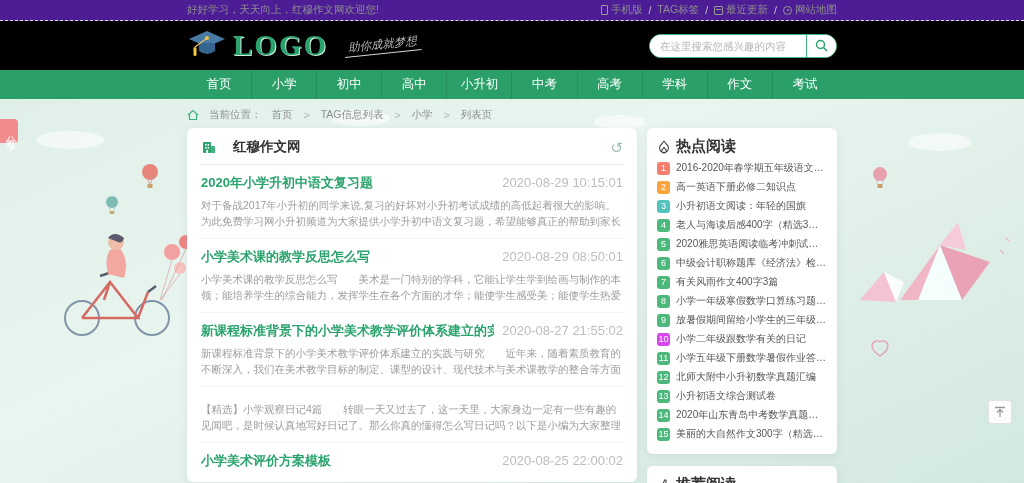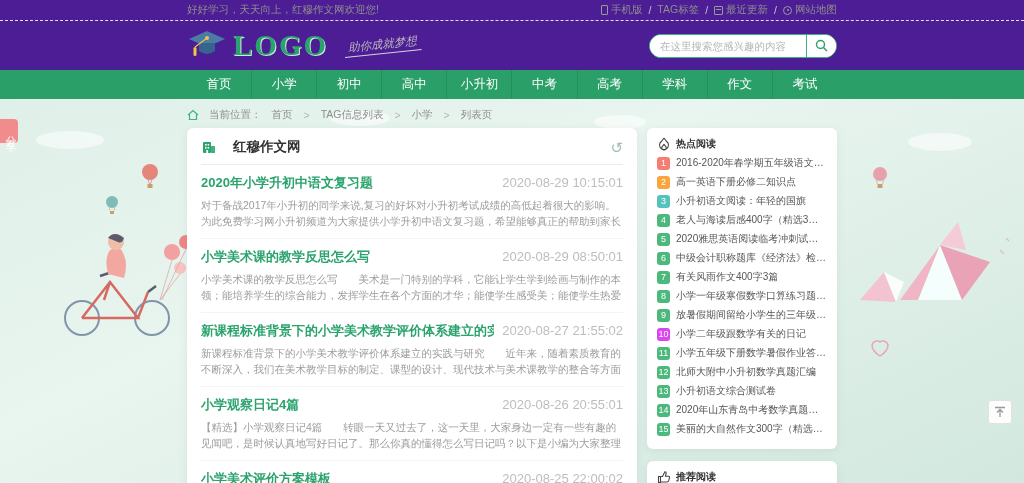--- a/index.html
+++ b/index.html
@@ -17,21 +17,21 @@
   .top-links { display:flex; align-items:center; gap:6px; }
   .top-link { display:flex; align-items:center; gap:3px; color:#8d8d8d; cursor:pointer; }
   .sep { color:#c9c9c9; }
   .phone-ic { width:7px; height:10px; border:1px solid #9a9a9a; border-radius:1px; display:inline-block; }
   .cal-ic { width:9px; height:9px; border:1px solid #9a9a9a; border-radius:1px; display:inline-block; position:relative; }
   .cal-ic:before { content:""; position:absolute; left:1px; top:2px; width:5px; height:1px; background:#9a9a9a; }
   .pin-ic { width:9px; height:9px; border:1px solid #9a9a9a; border-radius:50%; display:inline-block; position:relative; }
   .pin-ic:before { content:""; position:absolute; left:2.5px; top:2.5px; width:2px; height:2px; background:#9a9a9a; border-radius:50%; }
 
   
-  .header { height:49px; background:#4c1d95; position:relative; z-index:3; }
+  .header { height:49px; background:#000000; position:relative; z-index:3; }
   .logo { display:flex; align-items:center; gap:6px; cursor:pointer; }
   .logo-text { font-family:"Liberation Serif", serif; font-weight:bold; font-size:29px; color:#2aa36d; letter-spacing:2px; text-shadow:1px 1px 0 #cdeadb; }
   .slogan { margin-left:16px; font-size:11.5px; color:#b9b9b9; font-style:italic; transform:rotate(-6deg); border-bottom:1px solid #d5d5d5; padding:0 4px 1px; }
   .search { margin-left:auto; width:188px; height:24px; border:1px solid #3fb37f; border-radius:13px; background:#fff; display:flex; overflow:hidden; }
   .search input { flex:1; border:0; outline:none; padding:0 10px; font-size:10.5px; color:#555; font-family:"Liberation Sans", sans-serif; }
   .search input::placeholder { color:#b5b5b5; }
   .search button { width:30px; border:0; border-left:1px solid #3fb37f; background:#fff; cursor:pointer; display:flex; align-items:center; justify-content:center; }
 
   
   .nav { height:29px; background:#2aa068; position:relative; z-index:3; }
@@ -54,21 +54,21 @@
   .article { padding:9px 0 8px; border-bottom:1px solid #f3f3f3; }
   .article:last-child { border-bottom:0; }
   .a-head { display:flex; align-items:baseline; justify-content:space-between; gap:8px; }
   .a-title { font-size:13px; font-weight:bold; color:#2aa36d; white-space:nowrap; overflow:hidden; cursor:pointer; }
   .a-date { font-size:13px; color:#bdbdbd; white-space:nowrap; flex-shrink:0; }
   .a-desc { margin-top:5px; font-size:10.5px; color:#9c9c9c; line-height:1.55; max-height:33px; overflow:hidden; }
 
   .side { width:190px; display:flex; flex-direction:column; gap:12px; }
   .card { padding:9px 10px 8px; }
   .card-head { display:flex; align-items:center; gap:5px; margin-bottom:5px; }
-  .card-title { font-size:10px; font-weight:bold; color:#333; }
+  .card-title { font-size:15px; font-weight:bold; color:#333; }
   .s-item { display:flex; align-items:center; gap:6px; margin:5px 0; cursor:pointer; }
   .badge { min-width:13px; height:13px; border-radius:3px; color:#fff; font-size:9px; display:flex; align-items:center; justify-content:center; flex-shrink:0; }
   .s-label { font-size:10px; color:#555; white-space:nowrap; overflow:hidden; text-overflow:ellipsis; }
 
   
   .share-tab { position:absolute; left:0; top:119px; width:18px; padding:8px 0; background:#f18c8c; border-radius:0 4px 4px 0; color:#fff; font-size:11px; writing-mode:vertical-rl; text-align:center; letter-spacing:4px; cursor:pointer; z-index:4; }
 
   
   .back-top { position:absolute; left:988px; top:400px; width:24px; height:24px; background:#fdfdfd; border:1px solid #e2e2e2; border-radius:3px; display:flex; align-items:center; justify-content:center; cursor:pointer; z-index:4; }
 
@@ -241,24 +241,20 @@
       <div class="a-desc">小学美术课的教学反思怎么写　　美术是一门特别的学科，它能让学生学到绘画与制作的本领；能培养学生的综合能力，发挥学生在各个方面的才华；能使学生感受美；能使学生热爱学习，新课...</div>
     </div>
     <div class="article">
       <div class="a-head">
           <span class="a-title">新课程标准背景下的小学美术教学评价体系建立的实践与研究</span>
           <span class="a-date">2020-08-27 21:55:02</span>
         </div>
       <div class="a-desc">新课程标准背景下的小学美术教学评价体系建立的实践与研究　　近年来，随着素质教育的不断深入，我们在美术教学目标的制定、课型的设计、现代技术与美术课教学的整合等方面取得...</div>
     </div>
     <div class="article">
-      <div class="a-head">
-          <span class="a-title">小学观察日记4篇</span>
-          <span class="a-date">2020-08-26 20:55:01</span>
-        </div>
       <div class="a-desc">【精选】小学观察日记4篇　　转眼一天又过去了，这一天里，大家身边一定有一些有趣的见闻吧，是时候认真地写好日记了。那么你真的懂得怎么写日记吗？以下是小编为大家整理的小学观...</div>
     </div>
     <div class="article">
       <div class="a-head">
           <span class="a-title">小学美术评价方案模板</span>
           <span class="a-date">2020-08-25 22:00:02</span>
         </div>
 
     </div>
 

